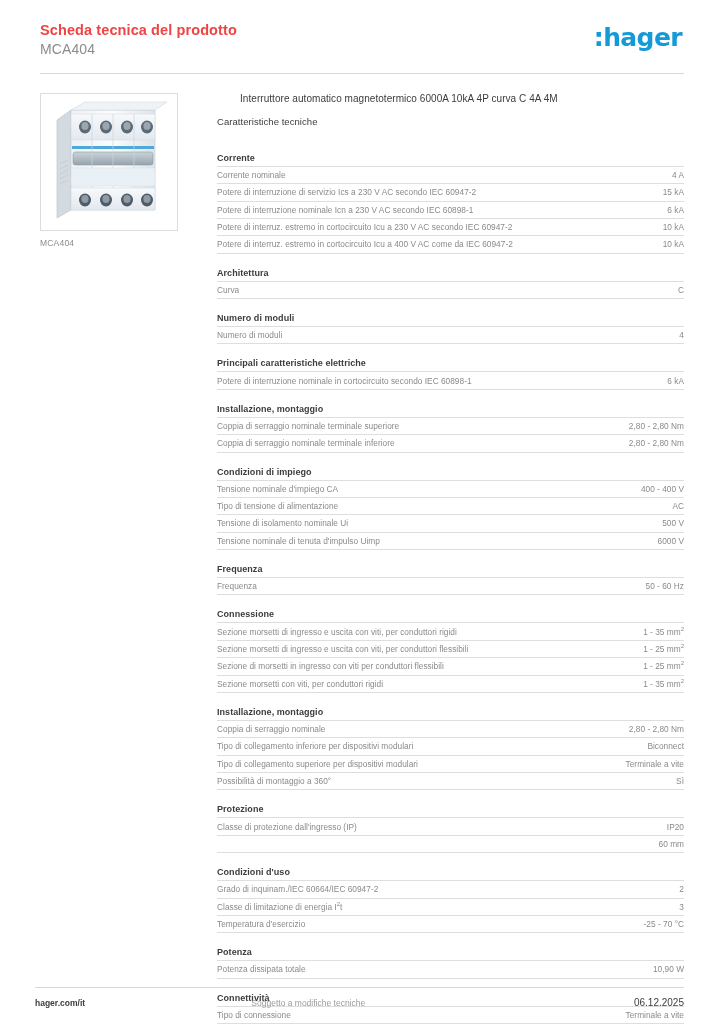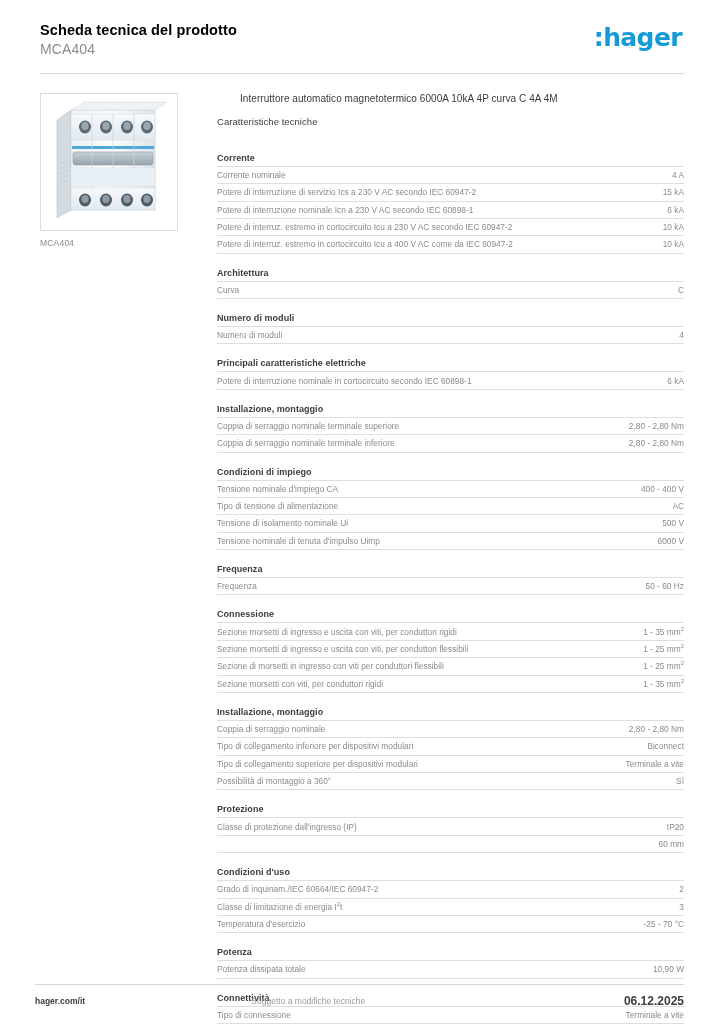--- a/index.html
+++ b/index.html
@@ -30,21 +30,21 @@
     align-items: flex-start;
     justify-content: space-between;
     padding-top: 22px;
   }
   .header-titles {
     line-height: 1.22;
   }
   .doc-title {
     font-size: 14.5px;
     font-weight: bold;
-    color: #000000;
+    color: #ef4444;
     letter-spacing: 0.1px;
   }
   .doc-subtitle {
     font-size: 14px;
     font-weight: normal;
     color: #8c8c8c;
     margin-top: 1px;
     letter-spacing: 0.1px;
   }
   .brand-logo {
@@ -183,22 +183,22 @@
     flex: 1 1 0;
     text-align: left;
   }
   .footer-center {
     font-size: 8.5px;
     color: #9a9a9a;
     flex: 1 1 0;
     text-align: left;
   }
   .footer-right {
-    font-size: 12px;
-    font-weight: bold;
+    font-size: 10px;
+    font-weight: normal;
     color: #3c3c3c;
     flex: 1 1 0;
     text-align: right;
   }
 </style>
 </head>
 <body>
 
 <div class="page">
 

